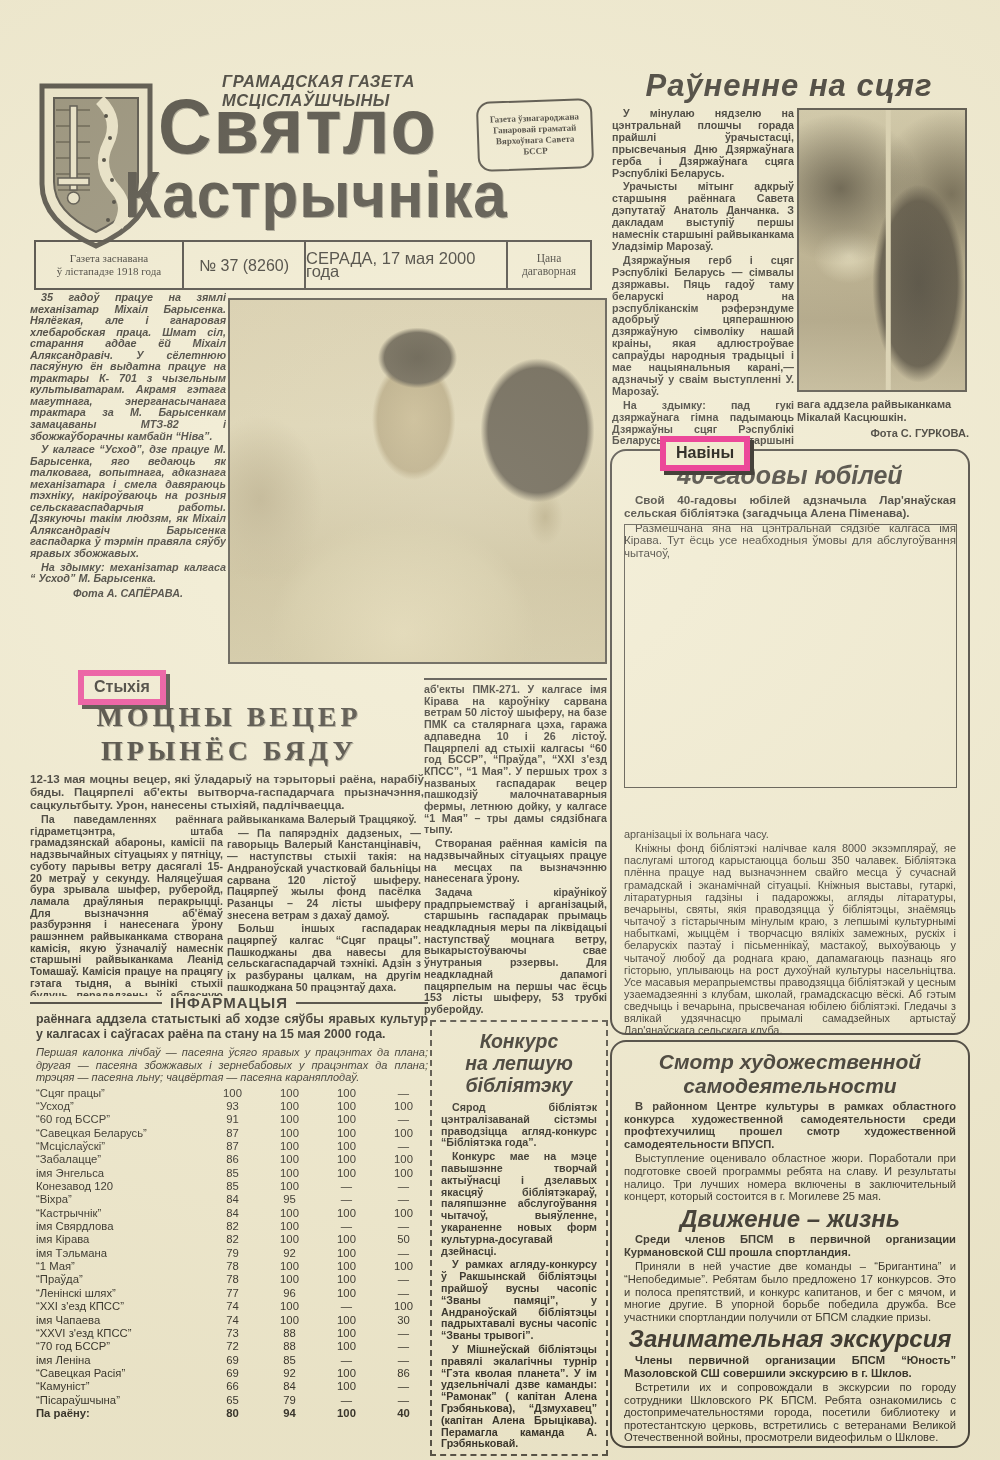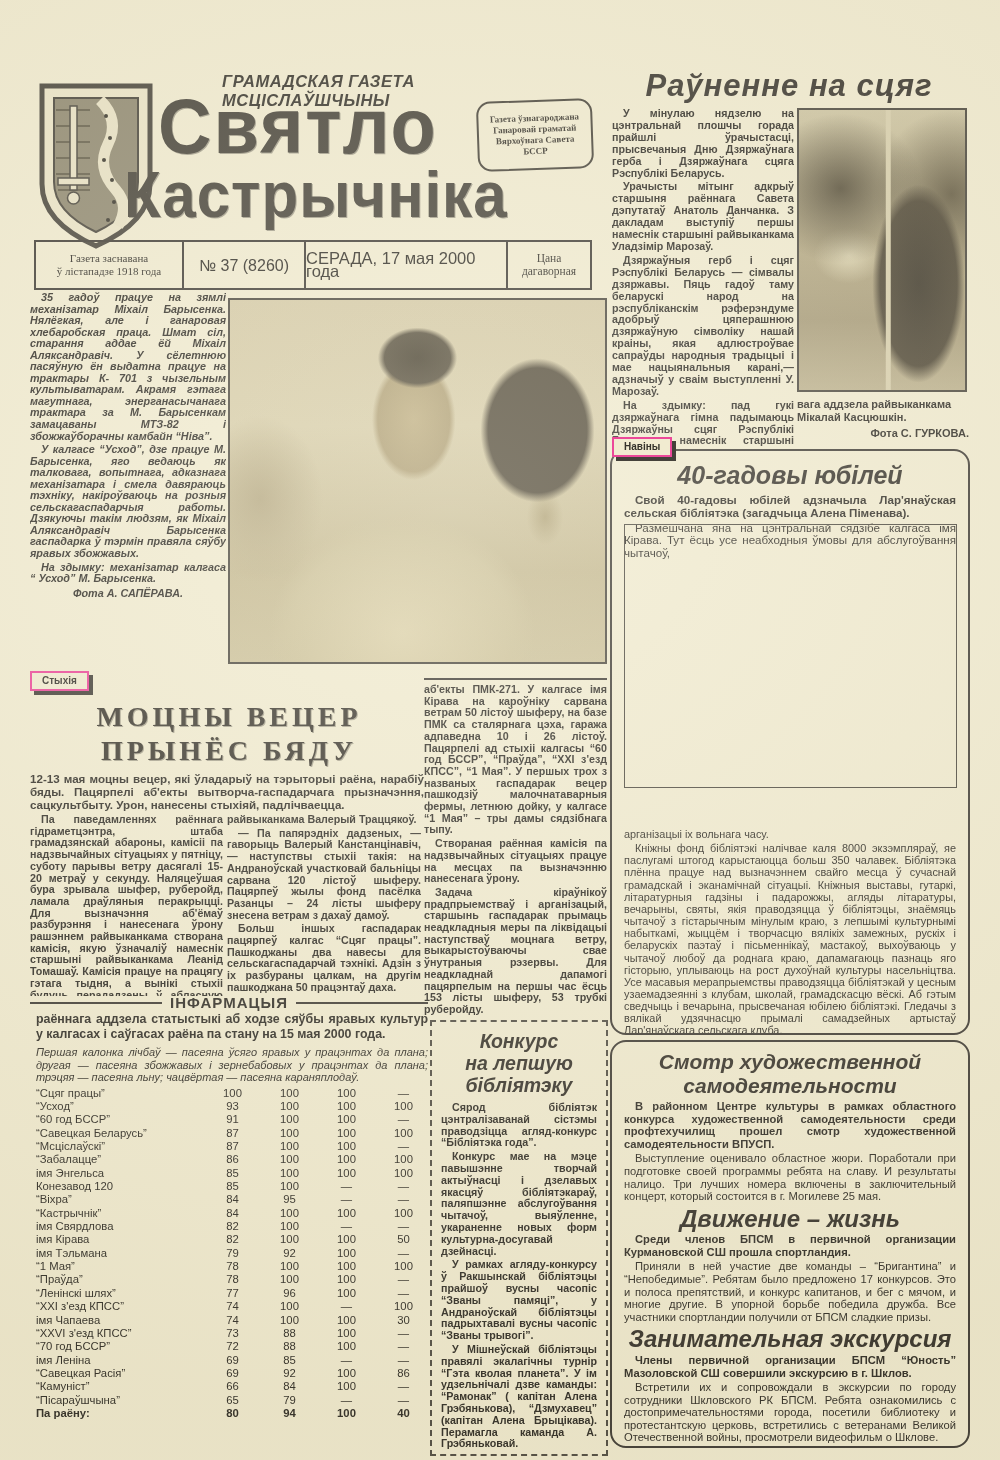--- a/index.html
+++ b/index.html
@@ -66,22 +66,22 @@
   .lead-art .credit{text-align:center;text-indent:0;margin-top:3px;}
 
   
   .flag-title{left:610px;top:68px;width:358px;text-align:center;font-size:31px;font-weight:bold;
     font-style:italic;letter-spacing:1px;color:#3e3a32;}
   .flag-text{left:612px;top:108px;width:182px;height:338px;font-size:10.7px;line-height:11.9px;font-weight:bold;}
   .flag-cap{left:797px;top:398px;width:172px;font-size:11px;line-height:12.5px;font-weight:bold;}
   .flag-credit{text-align:right;text-indent:0;margin-top:4px;}
 
   
-  .sec-label{border:2px solid #ec4899;background:#f1ebd0;font-weight:bold;font-size:10px;
-    padding:2px 10px 3px;box-shadow:4px 4px 0 #45413a;display:inline-block;}
+  .sec-label{border:6px solid #ec4899;background:#f1ebd0;font-weight:bold;font-size:16px;
+    padding:2px 10px 3px;box-shadow:4px 4px 0 #45413a;display:inline-block;margin-left:48px;}
 
   
   .sty-head{left:38px;top:700px;width:382px;text-align:center;font-family:"Liberation Serif",serif;
     font-weight:bold;font-size:28px;line-height:34px;letter-spacing:4px;color:#403c33;
     text-shadow:1px 1px 0 rgba(64,60,51,.4);}
   .sty-lead{left:30px;top:772px;width:394px;font-size:11.6px;line-height:13.2px;font-weight:bold;}
   .sty-col{font-size:10.7px;line-height:11.7px;font-weight:bold;}
   .sty-c1{left:30px;top:814px;width:193px;height:182px;}
   .sty-c2{left:227px;top:814px;width:194px;height:182px;}
   .sty-c3{left:424px;top:678px;width:183px;height:334px;border-top:2px solid #45413a;padding-top:4px;}

